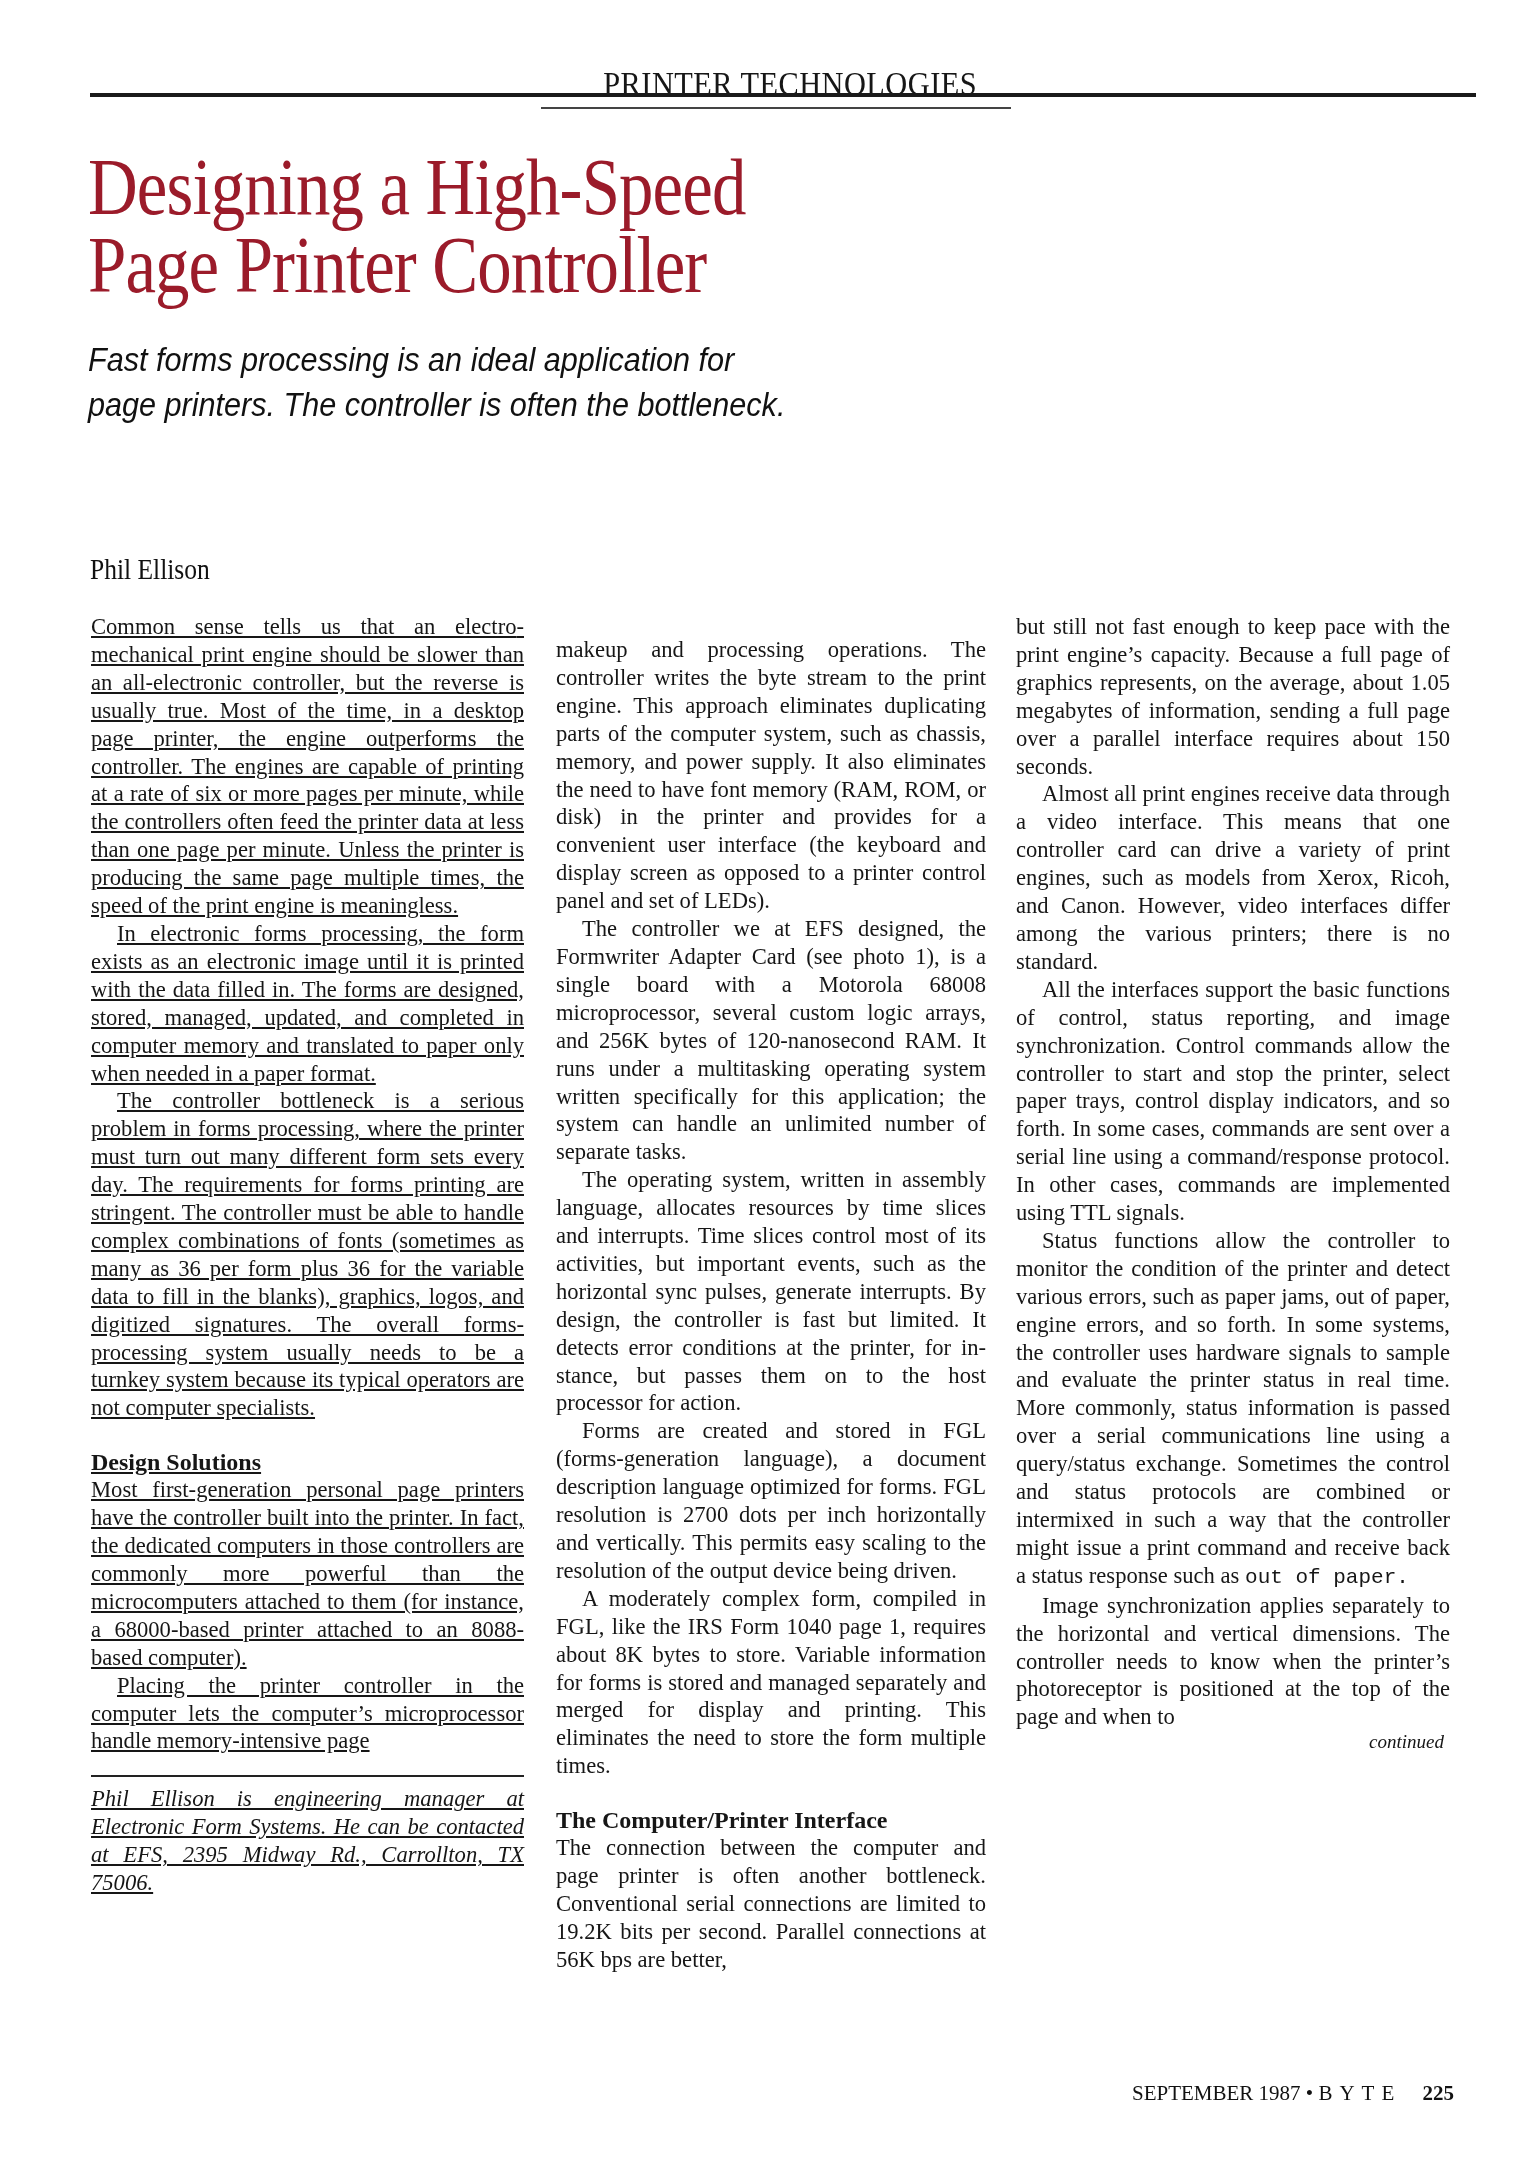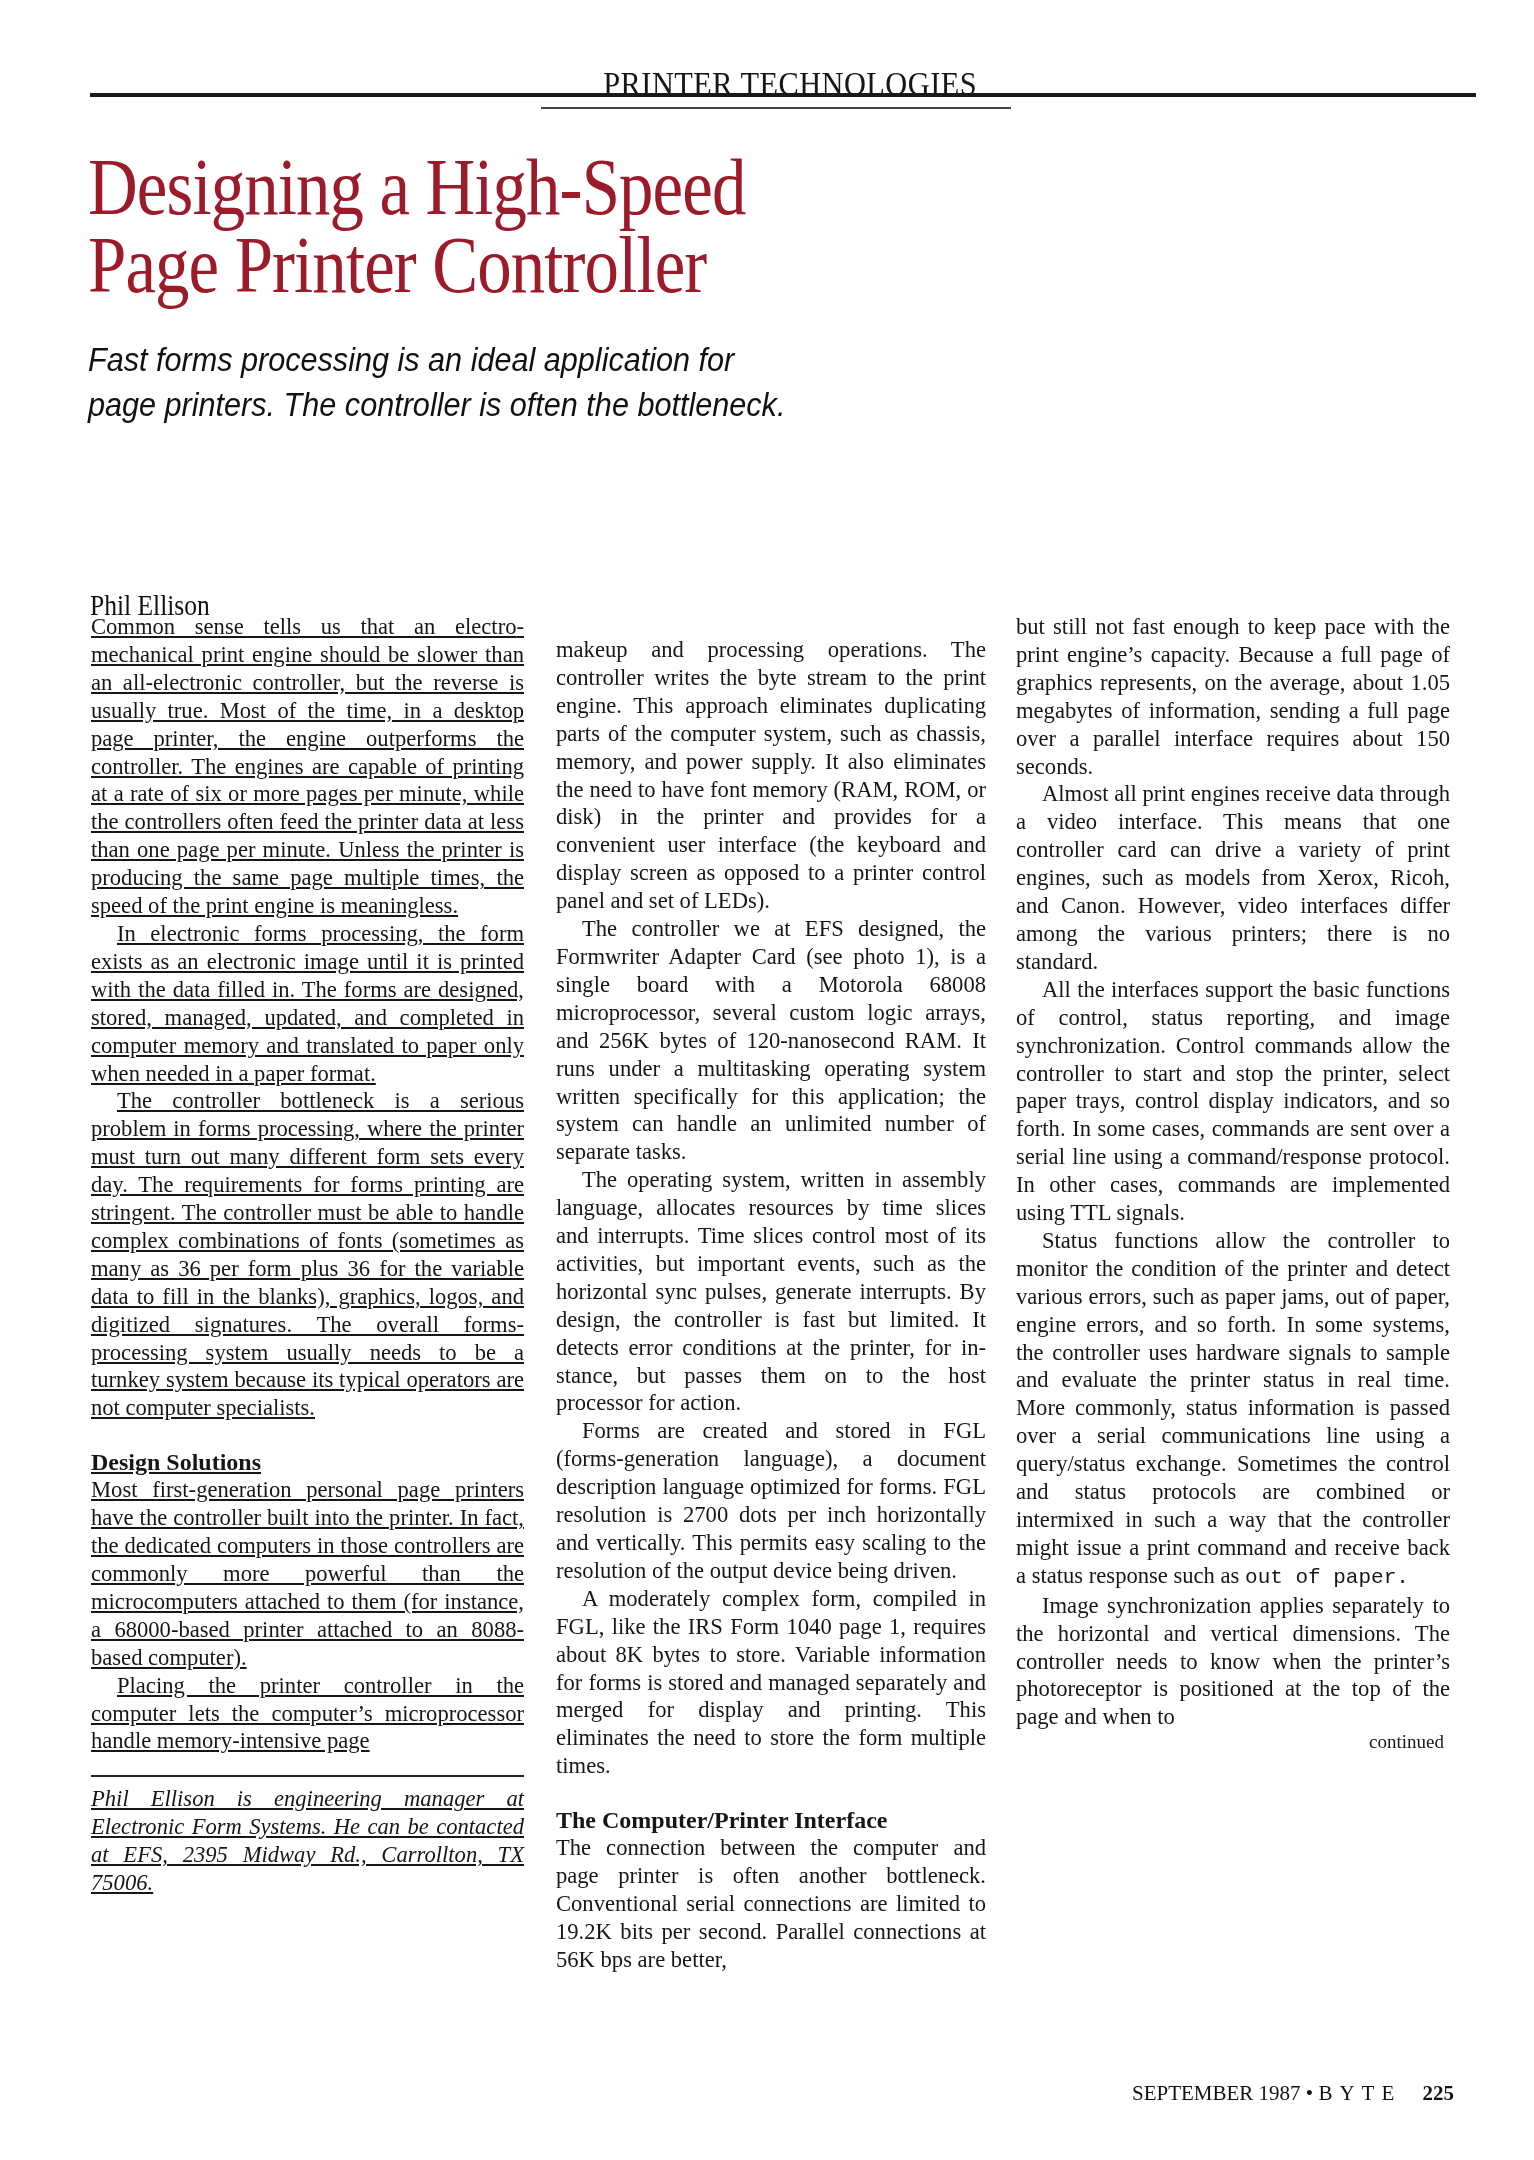--- a/index.html
+++ b/index.html
@@ -5,34 +5,34 @@
   html, body { margin: 0; padding: 0; background: #ffffff; }
   body { width: 1534px; height: 2160px; position: relative; overflow: hidden; color: #161616; }
   .section-header { position: absolute; left: 0; width: 1534px; top: 66px; text-align: center; font-family: "Liberation Serif", serif; font-size: 33px; letter-spacing: 0.5px; }
   .section-header span { display: inline-block; transform: scaleX(0.92); padding-left: 50px; }
   .rule-thick { position: absolute; left: 90px; width: 1386px; top: 93px; height: 4px; background: #1a1a1a; }
   .rule-short { position: absolute; left: 541px; width: 470px; top: 107px; height: 2px; background: #444; }
   .title { position: absolute; left: 88px; top: 148px; font-family: "Liberation Serif", serif; font-size: 80px; line-height: 78px; color: #9b1b2a; letter-spacing: -1px; }
   .title div { transform: scaleX(0.86); transform-origin: left; white-space: nowrap; }
   .subtitle { position: absolute; left: 88px; top: 337px; font-family: "Liberation Sans", sans-serif; font-style: italic; font-size: 34px; line-height: 45px; color: #111; }
   .subtitle div { transform: scaleX(0.9); transform-origin: left; white-space: nowrap; }
-  .byline { position: absolute; left: 90px; top: 553px; font-family: "Liberation Serif", serif; font-size: 29px; color: #111; margin-top: 36px; }
+  .byline { position: absolute; left: 90px; top: 553px; font-family: "Liberation Serif", serif; font-size: 29px; color: #111; }
   .byline span { display: inline-block; transform: scaleX(0.88); transform-origin: left; }
   .col { position: absolute; top: 613px; font-family: "Liberation Serif", serif; font-size: 22.6px; line-height: 27.9px; text-align: justify; hyphens: manual; }
   .col p { margin: 0; text-indent: 26px; }
   .col p.noindent { text-indent: 0; }
   .col1 { left: 91px; width: 433px; text-decoration: underline; }
   .col2 { left: 556px; width: 430px; margin-top: 23px; }
   .col3 { left: 1016px; width: 434px; }
   .subhead { font-weight: bold; font-size: 24px; margin-top: 26px; line-height: 28px; }
   .bio-rule { height: 2px; background: #222; margin-top: 20px; margin-bottom: 8px; }
   .bio { font-style: italic; text-indent: 0 !important; }
   .mono { font-family: "Liberation Mono", monospace; font-size: 21px; }
   .ital { }
-  .continued { text-align: right; font-size: 19px; line-height: 22px; margin-top: 2px; padding-right: 6px; text-indent: 0 !important; }
+  .continued { text-align: right; font-style: italic; font-size: 19px; line-height: 22px; margin-top: 2px; padding-right: 6px; text-indent: 0 !important; }
   .footer { position: absolute; right: 80px; top: 2081px; font-family: "Liberation Serif", serif; font-size: 21px; color: #111; }
   .footer .mag { letter-spacing: 7px; }
   .footer .page { font-weight: bold; margin-left: 16px; }
 </style>
 </head>
 <body>
 
 <div class="section-header"><span>PRINTER TECHNOLOGIES</span></div>
 <div class="rule-thick"></div>
 <div class="rule-short"></div>

